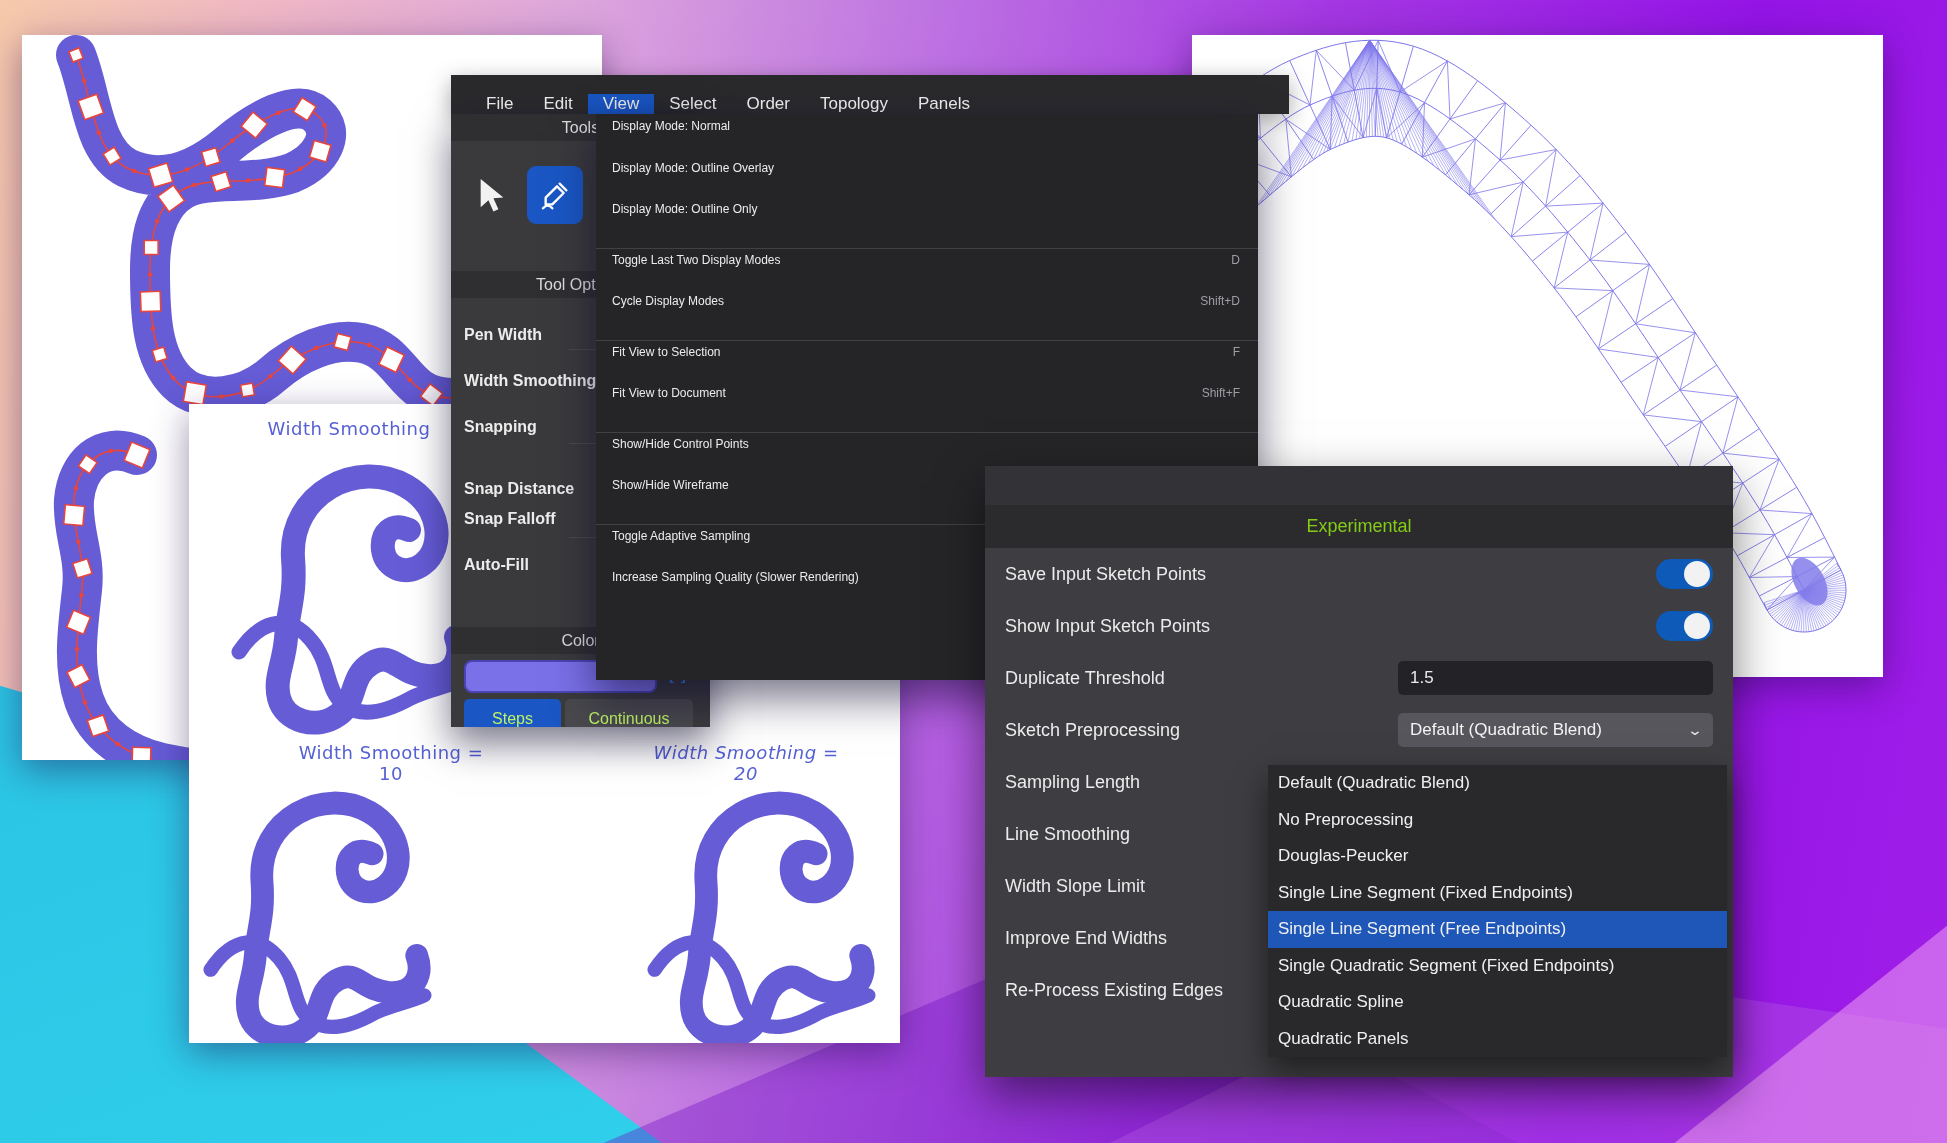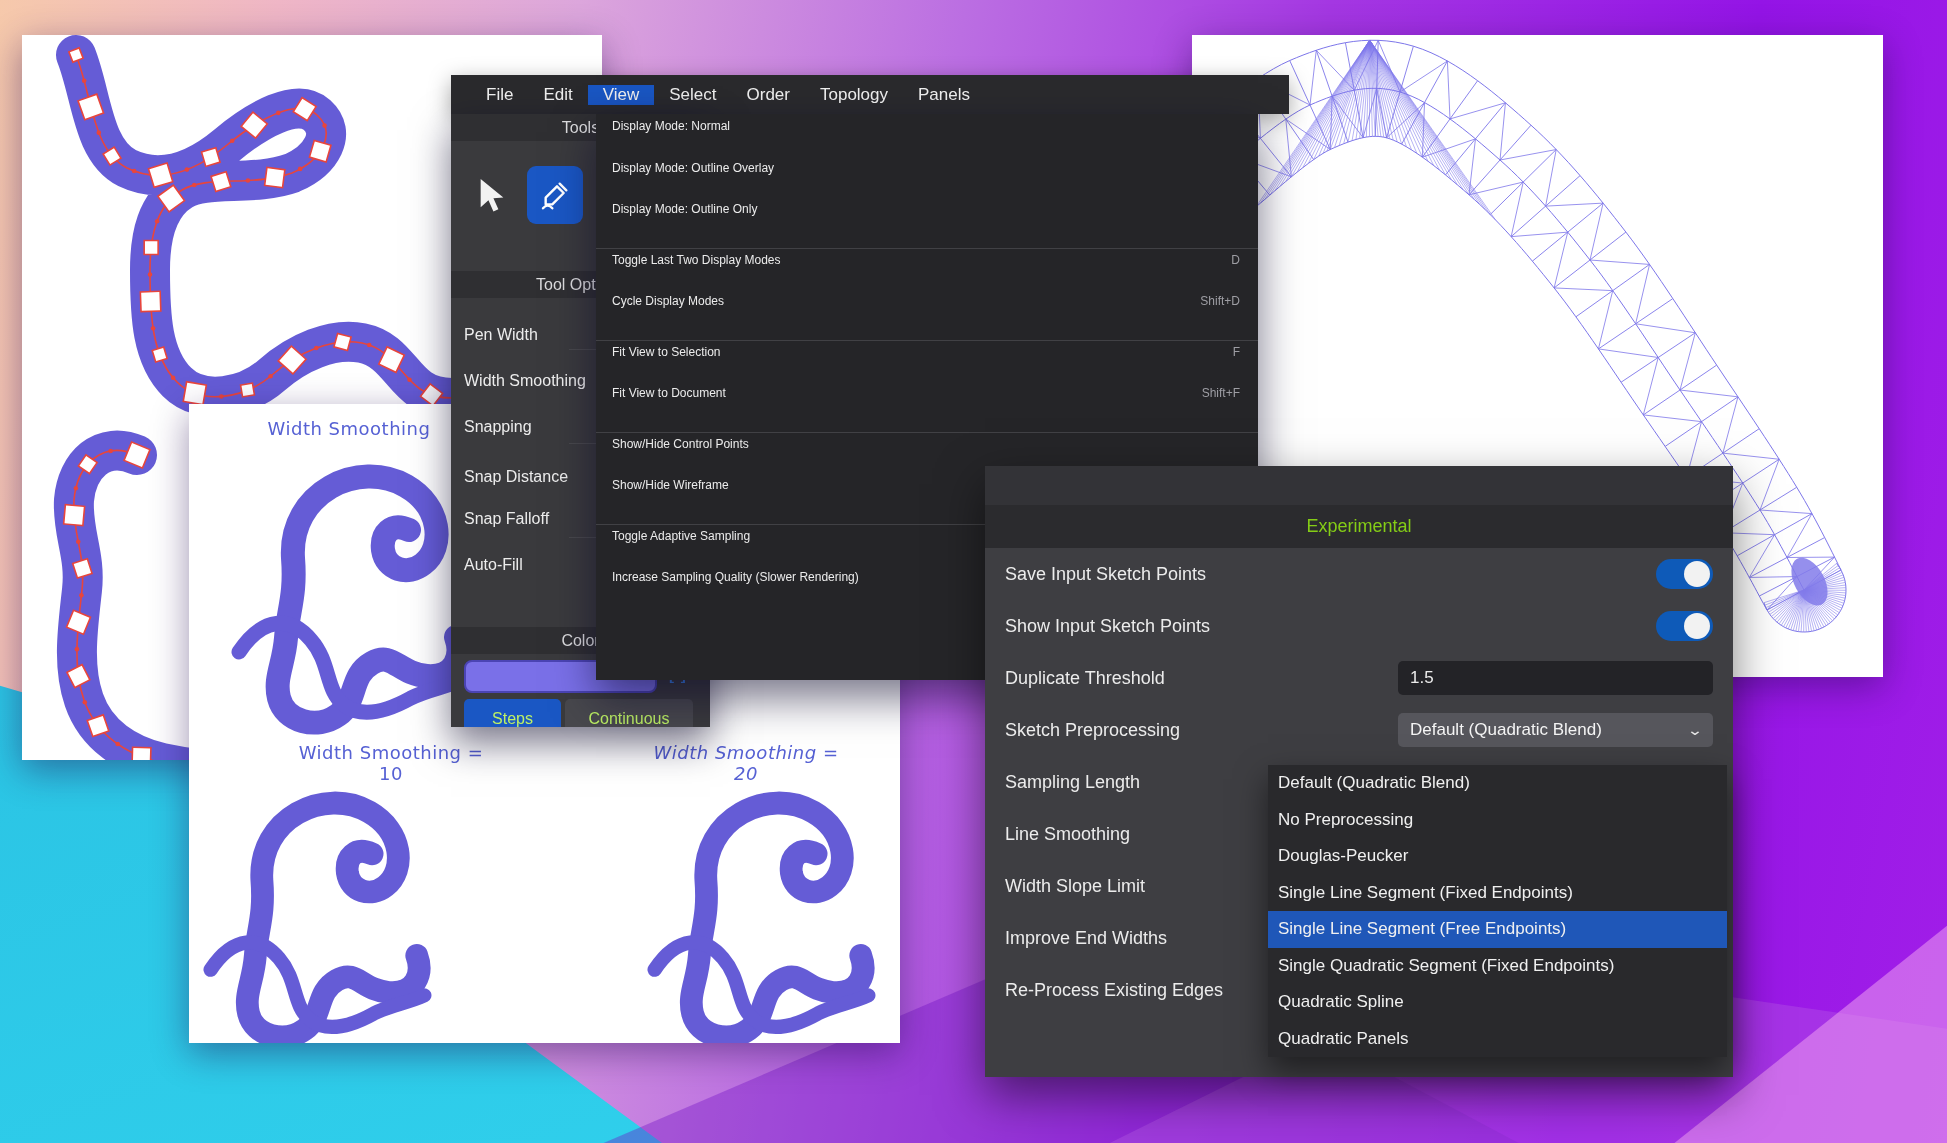--- a/index.html
+++ b/index.html
@@ -24,37 +24,37 @@
   .canvas{background:#fff;box-shadow:0 10px 34px rgba(35,12,80,.45);}
   #canvas-sketch{left:22px;top:35px;width:580px;height:725px;z-index:1;}
   #canvas-smoothing{left:189px;top:404px;width:711px;height:639px;z-index:2;}
   #canvas-wireframe{left:1192px;top:35px;width:691px;height:642px;z-index:3;}
   .canvas svg{position:absolute;left:0;top:0;}
   .demo-label{position:absolute;width:200px;text-align:center;
     font-family:"DejaVu Sans",sans-serif;font-size:18px;letter-spacing:.5px;color:#5661d4;}
 
   
   #menubar{left:451px;top:75px;width:818px;height:39px;z-index:4;background:#2a2a2d;
-    display:flex;align-items:center;padding-left:20px;box-shadow:0 6px 22px rgba(0,0,0,.35);}
+    display:flex;align-items:flex-end;padding-left:20px;box-shadow:0 6px 22px rgba(0,0,0,.35);}
   .menu-item{color:#f0f0f0;font-size:17px;display:flex;align-items:center;
     padding:0 15px;cursor:default;}
   .menu-item.active{background:#1a57c4;}
 
   #left-panel{left:451px;top:114px;width:259px;height:613px;z-index:4;background:#3a3a3d;
     overflow:hidden;box-shadow:0 16px 36px rgba(10,5,40,.55);}
   .panel-header{background:#2f2f32;color:#dcdcde;font-size:16px;height:27px;
     display:flex;align-items:center;justify-content:center;}
   #tools-header{position:absolute;left:0;top:0;width:100%;}
   #tool-icons{position:absolute;left:0;top:40px;width:100%;height:90px;}
   #cursor-tool{position:absolute;left:24px;top:22px;width:34px;height:40px;}
   #pen-tool{position:absolute;left:76px;top:12px;width:56px;height:58px;background:#1a57c4;
     border-radius:9px;display:flex;align-items:center;justify-content:center;}
   #tooloptions-header{position:absolute;left:0;top:157px;width:100%;}
   .opt-row{position:absolute;left:0;width:100%;height:46px;display:flex;align-items:center;
-    color:#ececec;font-size:16px;padding-left:13px;box-sizing:border-box;}
+    color:#ececec;font-size:16px;padding-left:13px;box-sizing:border-box;font-weight:bold;}
   .opt-sep{position:absolute;left:118px;width:141px;height:1px;background:rgba(255,255,255,.08);}
   #color-header{position:absolute;left:0;top:513px;width:100%;}
   #color-swatch{position:absolute;left:13px;top:546px;width:193px;height:33px;
     background:#7a70e8;border:2px solid #4b44b4;border-radius:8px;box-sizing:border-box;}
   #color-picker-icon{position:absolute;left:218px;top:552px;color:#3a7fe0;font-size:15px;
     font-weight:bold;letter-spacing:-1px;}
   .mode-btn{position:absolute;top:585px;height:40px;color:#bef264;font-size:16px;
     display:flex;align-items:center;justify-content:center;border-radius:5px 5px 0 0;}
   #steps-btn{left:13px;width:97px;background:#1a57c4;}
   #continuous-btn{left:114px;width:128px;background:#48484d;}
@@ -418,21 +418,21 @@
         <path d="M15.5 3.5 L20.5 8.5" stroke="#fff" stroke-width="1.8" stroke-linecap="round"></path>
         <path d="M3 22 q3.5 -4 7 0" fill="none" stroke="#fff" stroke-width="1.8" stroke-linecap="round"></path>
       </svg>
     </div>
   </div>
   <div id="tooloptions-header" class="panel-header">Tool Options</div>
   <div id="opt-rows">
       <div class="opt-row" style="top: 198px;">Pen Width</div>
       <div class="opt-row" style="top: 244px;">Width Smoothing</div>
       <div class="opt-row" style="top: 290px;">Snapping</div>
-      <div class="opt-row" style="top: 340px;">Snap Distance</div>
+      <div class="opt-row" style="top: 352px;">Snap Distance</div>
       <div class="opt-row" style="top: 382px;">Snap Falloff</div>
       <div class="opt-row" style="top: 428px;">Auto-Fill</div>
     </div>
   <div class="opt-sep" style="top:235px;"></div>
   <div class="opt-sep" style="top:329px;"></div>
   <div class="opt-sep" style="top:423px;"></div>
   <div id="color-header" class="panel-header">Color</div>
   <div id="color-swatch"></div>
   <div id="color-picker-icon">[≡]</div>
   <div id="steps-btn" class="mode-btn">Steps</div>

